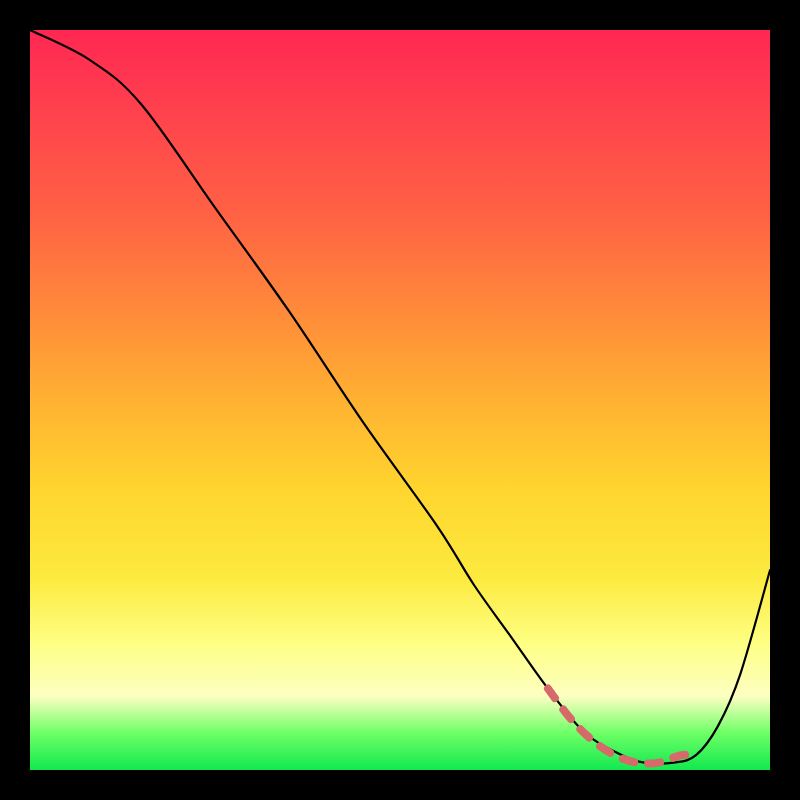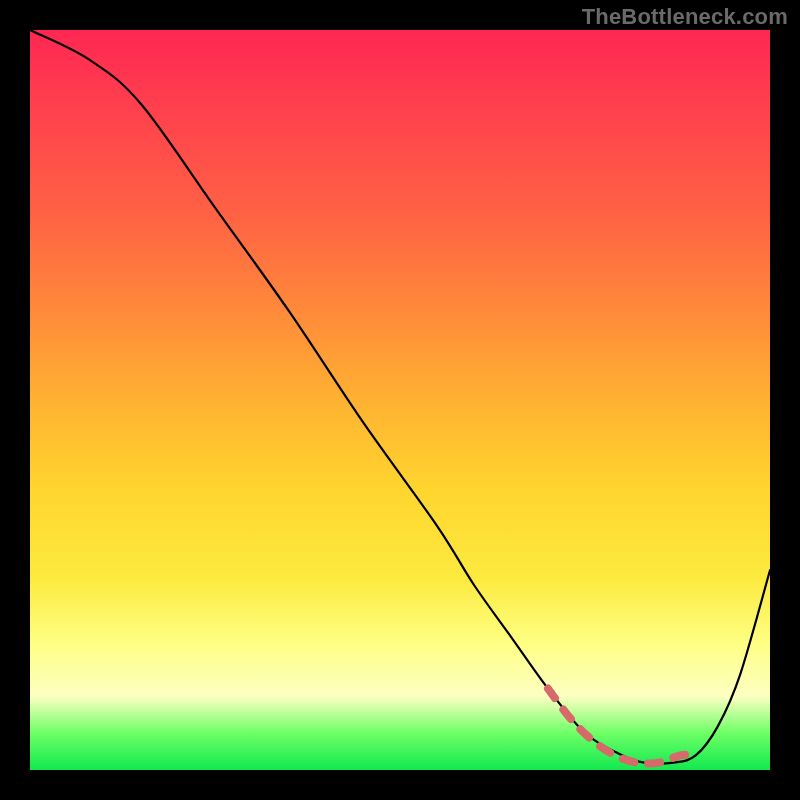--- a/index.html
+++ b/index.html
@@ -62,21 +62,20 @@
     left: 0;
     top: 0;
     width: 100%;
     height: 100%;
   }
 </style>
 </head>
 <body>
 
 <div class="container">
-  <div class="watermark">TheBottleneck.com</div>
 
   <div class="plot-area">
     <div class="gradient"></div>
 
     <svg class="curve" viewBox="0 0 740 740" preserveAspectRatio="none">
       <path id="main-curve" fill="none" stroke="#000000" stroke-width="2.2" stroke-linejoin="round" stroke-linecap="round" d="M 0 0 C 9.866666666666667 4.933333333333337, 40.7 17.266666666666687, 59.2 29.600000000000023 C 77.7 41.93333333333336, 90.03333333333333 49.33333333333333, 111 74 C 131.96666666666667 98.66666666666667, 160.33333333333334 143.0666666666667, 185 177.60000000000002 C 209.66666666666666 212.13333333333335, 234.33333333333334 245.4333333333333, 259 281.2 C 283.6666666666667 316.96666666666664, 308.3333333333333 356.4333333333334, 333 392.20000000000005 C 357.6666666666667 427.9666666666667, 388.50000000000006 468.66666666666663, 407.00000000000006 495.79999999999995 C 425.50000000000006 522.9333333333333, 431.6666666666667 536.5, 444 555 C 456.3333333333333 573.5, 468.6666666666667 589.5333333333333, 481 606.8 C 493.3333333333333 624.0666666666666, 505.6666666666667 642.5666666666667, 518 658.6 C 530.3333333333334 674.6333333333333, 542.6666666666666 691.9, 555 703 C 567.3333333333334 714.1, 582.1333333333333 720.2666666666667, 592 725.2 C 601.8666666666667 730.1333333333334, 605.5666666666666 731.3666666666667, 614.1999999999999 732.6 C 622.8333333333333 733.8333333333334, 635.1666666666666 733.8333333333334, 643.8 732.6 C 652.4333333333333 731.3666666666667, 658.6 731.3666666666667, 666 725.2 C 673.4 719.0333333333334, 680.8000000000001 709.1666666666667, 688.2 695.6 C 695.6 682.0333333333333, 701.7666666666667 669.6999999999999, 710.4 643.8 C 719.0333333333333 617.9, 735.0666666666666 557.4666666666667, 740 540.2"></path>
       <path id="trough-highlight" fill="none" stroke="#d66a6a" stroke-width="8" stroke-linecap="round" stroke-dasharray="12 14" d="M 518 658.6 C 521.7 663.5333333333333, 532.8 679.5666666666667, 540.1999999999999 688.2 C 547.5999999999999 696.8333333333334, 555 704.2333333333333, 562.4 710.4 C 569.8 716.5666666666666, 577.2 721.5, 584.6 725.2 C 592 728.9000000000001, 599.4 731.3666666666667, 606.8 732.6 C 614.1999999999999 733.8333333333334, 621.6 733.8333333333334, 629 732.6 C 636.4 731.3666666666667, 645.0333333333334 726.4333333333334, 651.2 725.2 C 657.3666666666667 723.9666666666667, 663.5333333333333 725.2, 666 725.2"></path>
     </svg>
   </div>
 </div>

